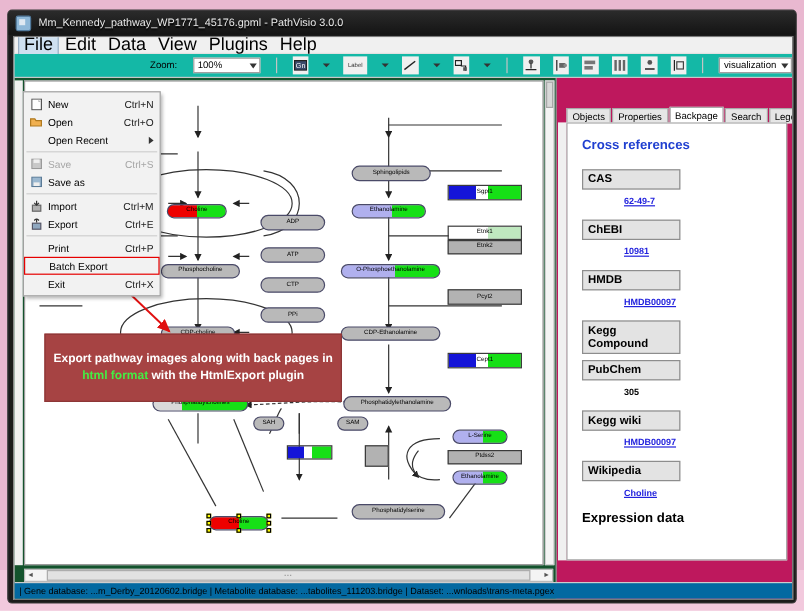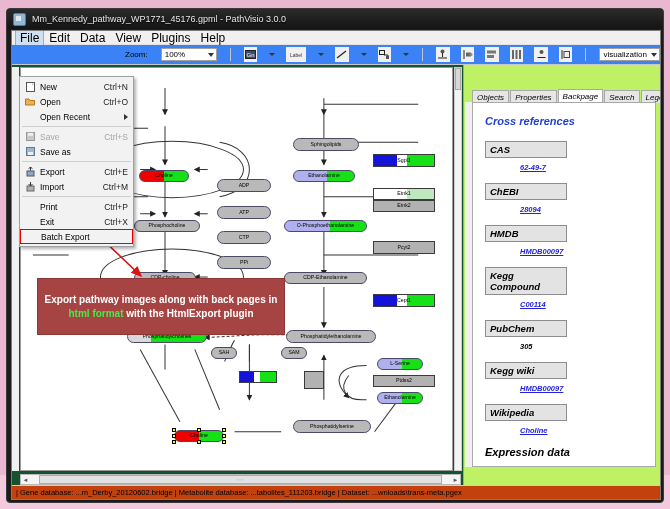--- a/index.html
+++ b/index.html
@@ -47,26 +47,26 @@
     border:1px solid #7b7b7b;
     box-sizing:border-box;
     overflow:hidden;
   }
   .menubar{
     height:13px;background:#f0f0f0;display:flex;align-items:center;
     padding-left:3px;border-bottom:1px solid #e2e2e2;
     position:relative;
   }
   .menu-item{
-    font-size:12px;padding:1px 5px;cursor:default;white-space:nowrap;
+    font-size:15px;padding:1px 5px;cursor:default;white-space:nowrap;
   }
   .menu-item.active{background:#cfe0f0;border:1px solid #99aec4;padding:0 4px;}
   
   .toolbar{
-    height:19px;background:#3b82f6;display:flex;align-items:center;
+    height:19px;background:#14b8a6;display:flex;align-items:center;
     border-bottom:1px solid #c8c8c8;padding-left:4px;gap:11px;
     position:relative;
   }
   .tb-label{font-size:8px;margin-right:2px;}
   .combo{
     height:13px;border:1px solid #a0a0a0;background:#fff;
     display:flex;align-items:center;justify-content:space-between;
     font-size:8px;padding:0 2px 0 3px;box-sizing:border-box;
   }
   .combo .arw{
@@ -106,27 +106,27 @@
   .hscroll{
     position:absolute;left:8px;right:2px;bottom:14px;height:11px;
     background:#f4f4f4;border:1px solid #b9b9b9;box-sizing:border-box;
     display:flex;align-items:center;
   }
   .hthumb{flex:1;height:9px;background:#e2e2e2;border:1px solid #adadad;box-sizing:border-box;margin:0 9px;
     display:flex;align-items:center;justify-content:center;color:#888;font-size:7px;letter-spacing:1px;}
   .hs-arrow{width:9px;text-align:center;font-size:6px;color:#555;}
   .statusbar{
     position:absolute;left:0;right:0;bottom:0;height:13px;
-    background:#c2410c;border-top:1px solid #cdcdcd;
+    background:#0369a1;border-top:1px solid #cdcdcd;
     font-size:7.5px;display:flex;align-items:center;padding-left:4px;
     white-space:nowrap;overflow:hidden;
   }
   
   .side{
-    flex:1;position:relative;background:#bef264;font-style:italic;
+    flex:1;position:relative;background:#be185d;
   }
   .side-tabs{
     position:absolute;left:8px;top:24px;right:4px;height:14px;
     display:flex;align-items:flex-end;gap:1px;
   }
   .stab{
     font-size:8px;padding:1px 4px 1px 4px;background:#e6e6e6;
     border:1px solid #a9a9a9;border-bottom:none;box-sizing:border-box;
     height:13px;line-height:11px;
   }
@@ -499,25 +499,24 @@
             <div class="stab">Search</div>
             <div class="stab">Legend</div>
           </div>
           <div class="side-vscroll"></div>
           <div class="side-body">
             <div class="xref-title">Cross references</div>
             <div id="xref-list">
                 <div class="xref-h">CAS</div>
                 <div class="xref-v"><a href="#">62-49-7</a></div>
                 <div class="xref-h">ChEBI</div>
-                <div class="xref-v"><a href="#">28094</a></div>
+                <div class="xref-v"><a href="#">10981</a></div>
                 <div class="xref-h">HMDB</div>
                 <div class="xref-v"><a href="#">HMDB00097</a></div>
                 <div class="xref-h">Kegg Compound</div>
-                <div class="xref-v"><a href="#">C00114</a></div>
                 <div class="xref-h">PubChem</div>
                 <div class="xref-v plain">305</div>
                 <div class="xref-h">Kegg wiki</div>
                 <div class="xref-v"><a href="#">HMDB00097</a></div>
                 <div class="xref-h">Wikipedia</div>
                 <div class="xref-v"><a href="#">Choline</a></div>
               </div>
             <div class="expr">Expression data</div>
           </div>
         </div>
@@ -571,51 +570,51 @@
                   <rect x="2" y="5" width="5" height="3" fill="#eee"></rect>
                 </svg>
               </span>
               <span class="dd-lbl">Save as</span>
               <span class="dd-acc"></span>
             </div>
             <div class="dd-sep"></div>
             <div class="dd-item">
               <span class="dd-ico">
                 <svg width="9" height="10">
+                  <rect x="1" y="4" width="7" height="5" fill="#b0b0b0" stroke="#666"></rect>
+                  <path d="M4.5 0 L4.5 3.5 M2.5 2 L4.5 4 L6.5 2" stroke="#333" fill="none"></path>
+                </svg>
+              </span>
+              <span class="dd-lbl">Import</span>
+              <span class="dd-acc">Ctrl+M</span>
+            </div>
+            <div class="dd-item">
+              <span class="dd-ico">
+                <svg width="9" height="10">
                   <rect x="1" y="4" width="7" height="5" fill="#8fa8c0" stroke="#556"></rect>
                   <path d="M4.5 3.5 L4.5 0 M2.5 1.8 L4.5 0 L6.5 1.8" stroke="#333" fill="none"></path>
                 </svg>
               </span>
               <span class="dd-lbl">Export</span>
               <span class="dd-acc">Ctrl+E</span>
             </div>
-            <div class="dd-item">
-              <span class="dd-ico">
-                <svg width="9" height="10">
-                  <rect x="1" y="4" width="7" height="5" fill="#b0b0b0" stroke="#666"></rect>
-                  <path d="M4.5 0 L4.5 3.5 M2.5 2 L4.5 4 L6.5 2" stroke="#333" fill="none"></path>
-                </svg>
-              </span>
-              <span class="dd-lbl">Import</span>
-              <span class="dd-acc">Ctrl+M</span>
-            </div>
             <div class="dd-sep"></div>
             <div class="dd-item">
               <span class="dd-ico"></span>
               <span class="dd-lbl">Print</span>
               <span class="dd-acc">Ctrl+P</span>
-            </div>
-            <div class="dd-item">
-              <span class="dd-ico"></span>
-              <span class="dd-lbl">Exit</span>
-              <span class="dd-acc">Ctrl+X</span>
             </div>
             <div class="dd-item dd-highlight">
               <span class="dd-ico"></span>
               <span class="dd-lbl">Batch Export</span>
               <span class="dd-acc"></span>
             </div>
+            <div class="dd-item">
+              <span class="dd-ico"></span>
+              <span class="dd-lbl">Exit</span>
+              <span class="dd-acc">Ctrl+X</span>
+            </div>
           </div>
       </div>
 
     </div>
   </div>
 </div>
 
 </body></html>

